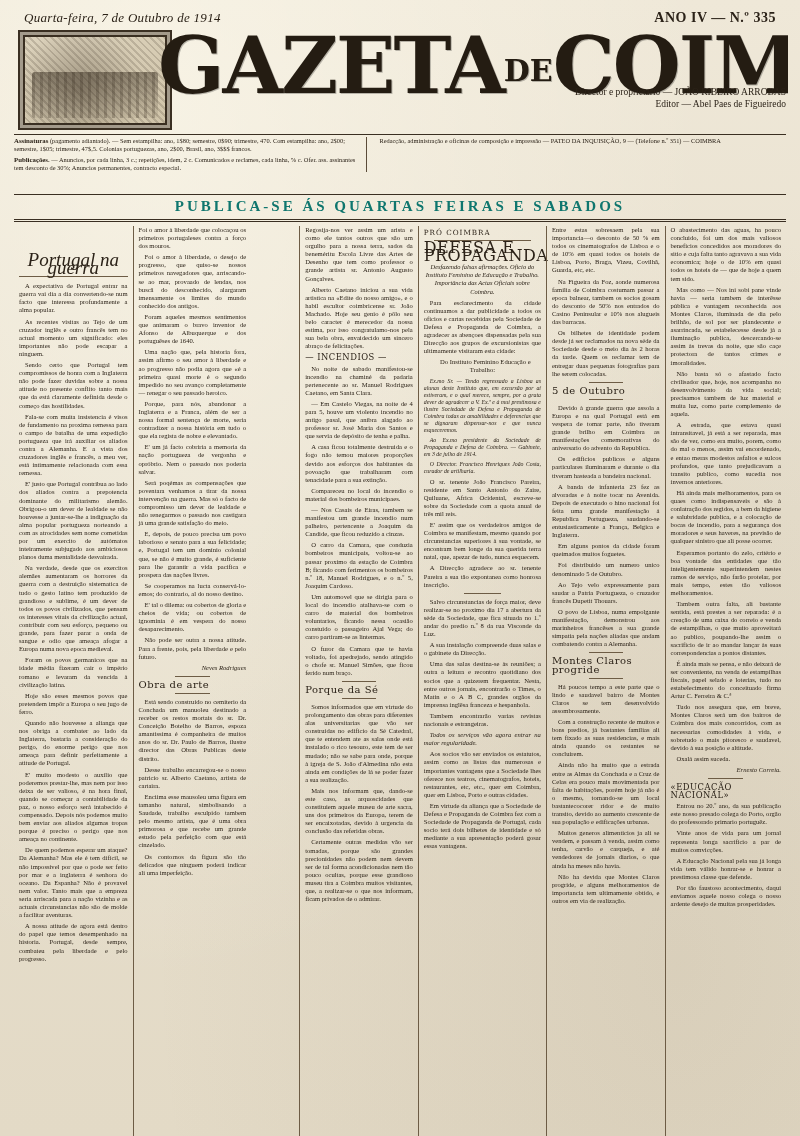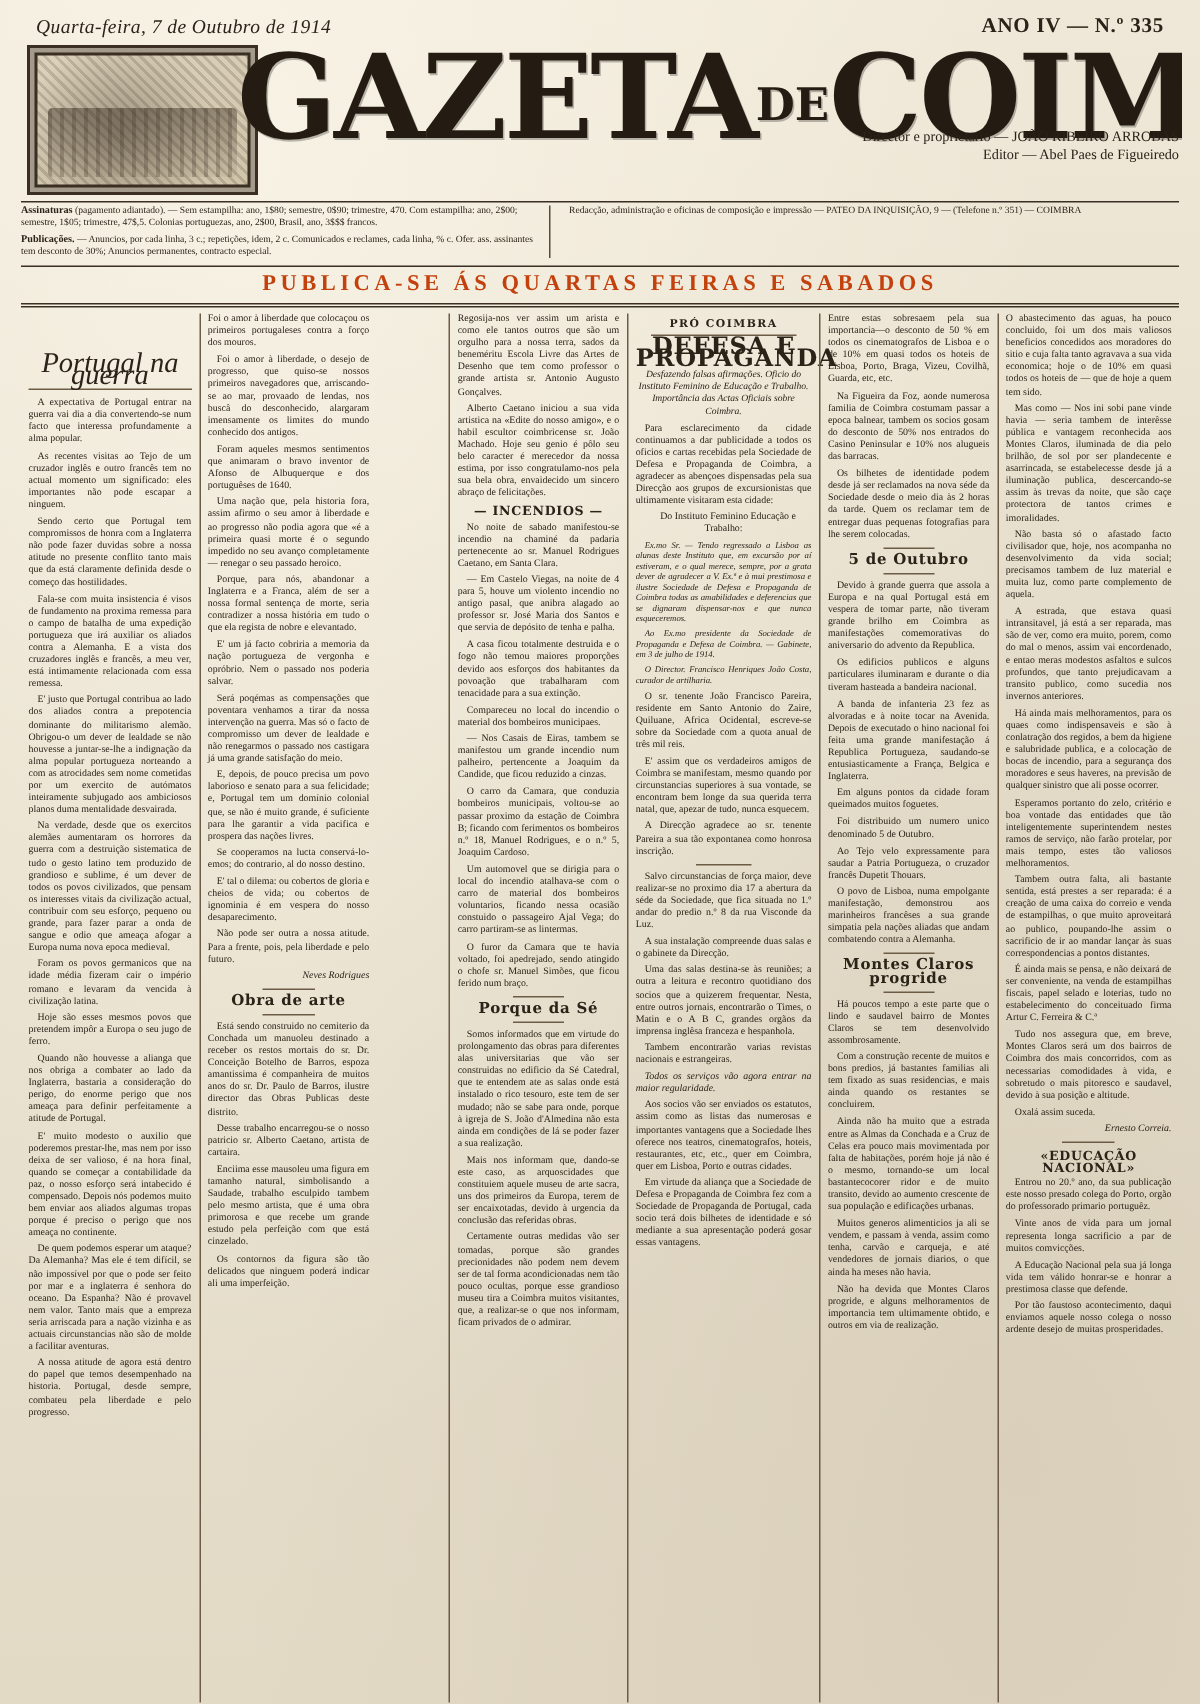--- a/index.html
+++ b/index.html
@@ -61,21 +61,21 @@
 
   .rules{margin:2px 6px 0 6px;border-top:1px solid #3a2f22;}
   .info-row{display:flex;font-size:6.4px;line-height:8px;padding:2px 6px;gap:8px;}
   .info-left{width:46%;border-right:1px solid #5b4c39;padding-right:6px;}
   .info-right{width:54%;padding-left:4px;}
   .info-row b{font-size:6.8px;}
 
   .slogan{
     text-align:center;font-size:15px;letter-spacing:3px;font-weight:bold;
     border-top:1px solid #3a2f22;border-bottom:3px double #3a2f22;
-    padding:3px 0 4px;margin:3px 6px 0 6px;color:#c2410c;
+    padding:3px 0 4px;margin:20px 6px 0 6px;color:#0f766e;
   }
 
   
   .columns{
     display:flex;margin:4px 6px 0 6px;height:926px;
     font-size:6.6px;line-height:8.1px;text-align:justify;
   }
   .col{padding:0 5px;box-sizing:border-box;}
   .col + .col{border-left:1px solid #6d5c45;}
   .c1{width:16.6%;margin-top:28px;}
@@ -83,21 +83,21 @@
   .c3{width:16.6%;margin-left:48px;}
   .c4{width:16.6%;}
   .c5{width:16.6%;}
   .c6{width:17%;}
 
   .col p{margin:0 0 3px 0;text-indent:6px;}
   .col p.noind{text-indent:0;}
 
   .headline{
     font-family:"DejaVu Serif", serif;
-    text-align:center;font-weight:bold;letter-spacing:.5px;
+    text-align:left;font-weight:normal;letter-spacing:.5px;
     margin:3px 0 3px 0;
   }
   .h-script{
     font-size:19px;font-style:italic;font-weight:normal;
     font-family:"Liberation Serif", serif;
     text-align:center;margin:2px 0 5px;
     border-bottom:1px solid #6d5c45;padding-bottom:4px;
   }
   .h1{font-size:16px;}
   .h2{font-size:10px;}

